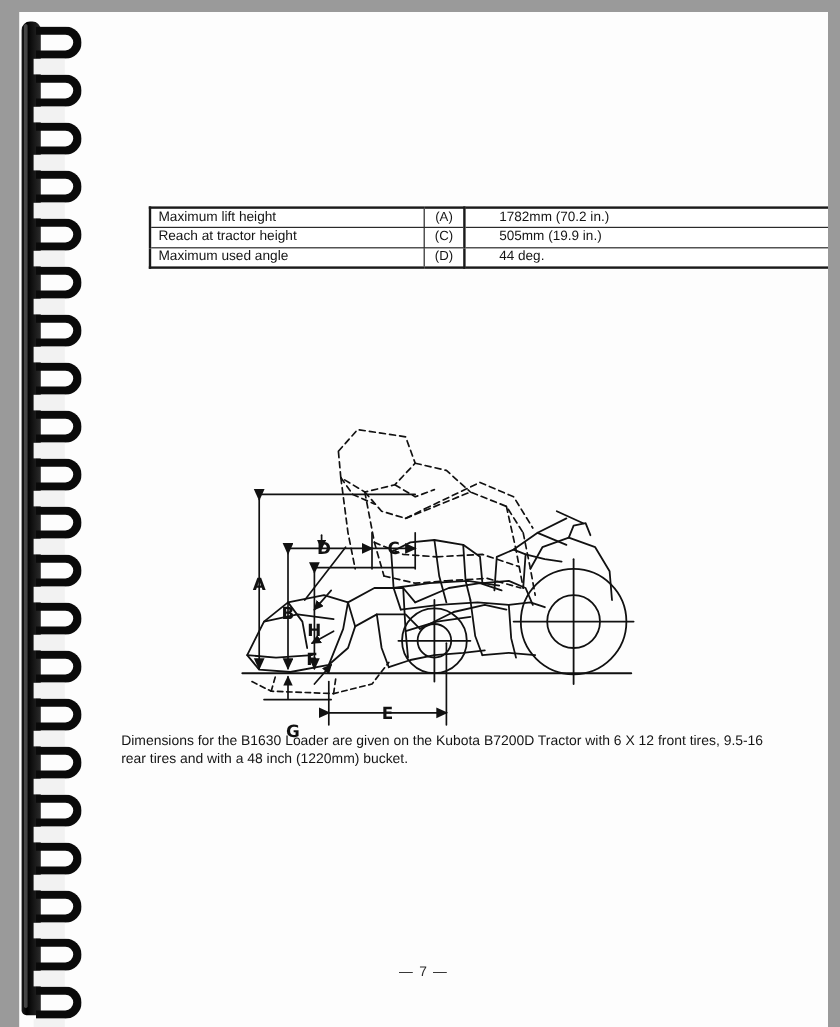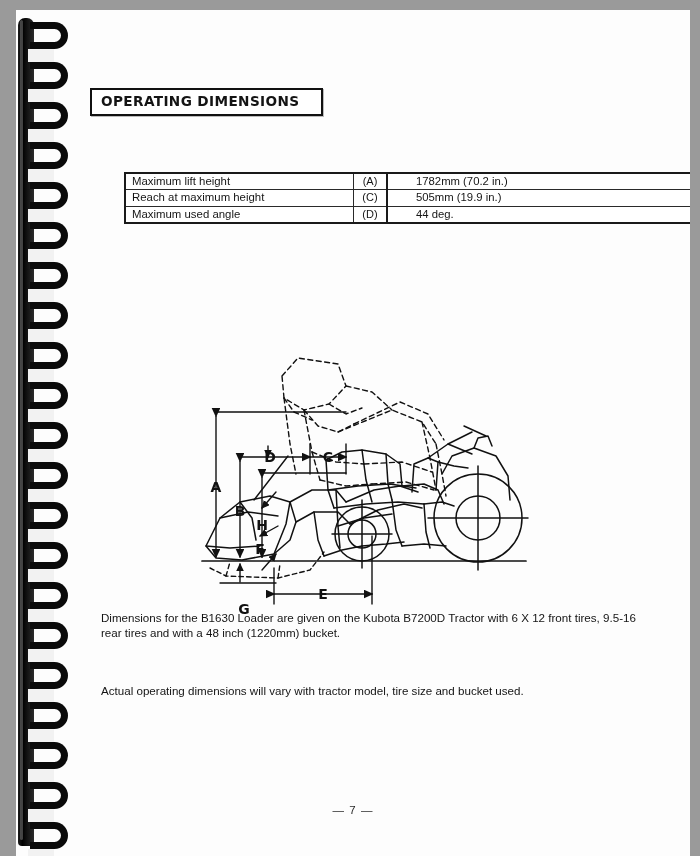--- a/index.html
+++ b/index.html
@@ -165,33 +165,30 @@
     font-size: 11.5px;
     color: #2a2a2a;
     letter-spacing: 1px;
   }
 </style>
 </head>
 <body>
 
 <div id="page-sheet">
 
-  <div id="title-box">
-    <div class="title-text">OPERATING DIMENSIONS</div>
-  </div>
 
   <table id="spec-table">
     <tbody>
       <tr>
         <td class="c-label">Maximum lift height</td>
         <td class="c-ref">(A)</td>
         <td class="c-value">1782mm (70.2 in.)</td>
       </tr>
       <tr>
-        <td class="c-label">Reach at maximum height</td>
+        <td class="c-label">Reach at tractor height</td>
         <td class="c-ref">(C)</td>
         <td class="c-value">505mm (19.9 in.)</td>
       </tr>
       <tr>
         <td class="c-label">Maximum used angle</td>
         <td class="c-ref">(D)</td>
         <td class="c-value">44 deg.</td>
       </tr>
     </tbody>
   </table>
@@ -353,21 +350,20 @@
         <text x="84" y="122" text-anchor="middle">D</text>
         <text x="137" y="259" text-anchor="middle">E</text>
         <text x="74" y="214" text-anchor="middle">F</text>
         <text x="58" y="274" text-anchor="middle">G</text>
         <text x="76" y="190" text-anchor="middle">H</text>
       </g>
     </svg>
   </div>
 
   <div class="caption" id="caption-1">Dimensions for the B1630 Loader are given on the Kubota B7200D Tractor with 6 X 12 front tires, 9.5-16 rear tires and with a 48 inch (1220mm) bucket.</div>
-  <div class="caption" id="caption-2">Actual operating dimensions will vary with tractor model, tire size and bucket used.</div>
 
   <div id="page-number">— 7 —</div>
 </div>
 
 <div id="binding">
   <div class="comb-spine"></div>
   <div class="comb-spine-hl"></div>
   <div id="comb-teeth">
       <div class="comb-tooth" style="top: 22px;"></div>
       <div class="comb-gap" style="top: 49px;"></div>

